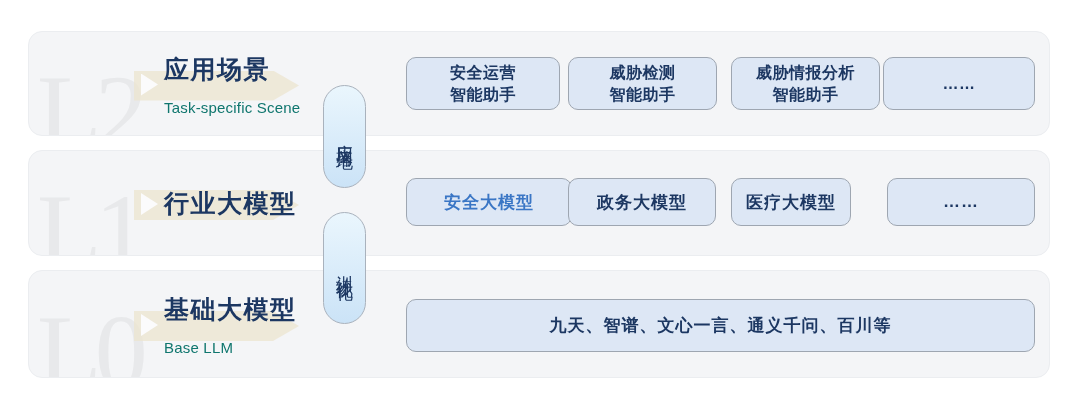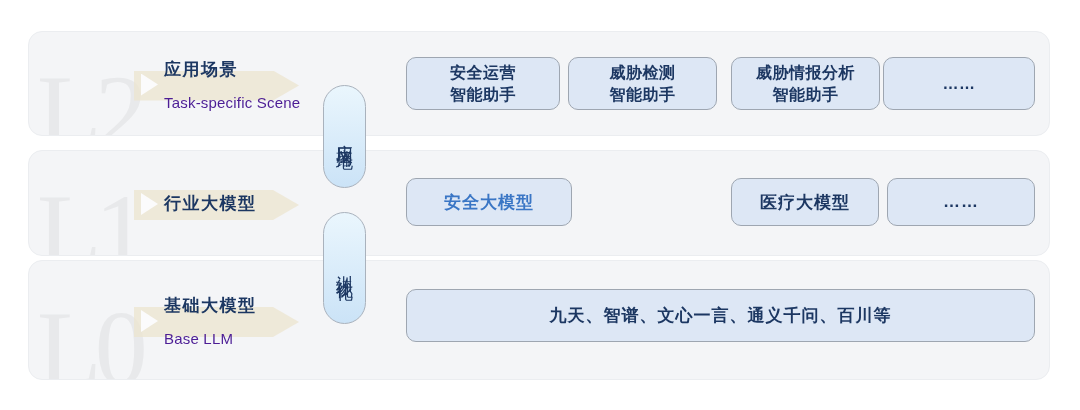--- a/index.html
+++ b/index.html
@@ -8,21 +8,21 @@
     font-family:"Liberation Sans",sans-serif;overflow:hidden;
   }
   
   .layer{
     position:absolute;left:28px;width:1022px;
     background:#f4f5f7;border:1px solid #ebedf0;border-radius:14px;
     overflow:hidden;box-sizing:border-box;
   }
   #layer-l2{top:31px;height:105px;}
   #layer-l1{top:150px;height:106px;}
-  #layer-l0{top:260px;height:120px;padding-left:12px;}
+  #layer-l0{top:270px;height:108px;padding-left:12px;}
 
   .watermark{
     position:absolute;left:8px;top:50%;transform:translateY(-50%);
     font-family:"Liberation Serif","DejaVu Serif",serif;
     font-size:106px;line-height:1;color:#e8e9eb;letter-spacing:-7px;
     z-index:0;user-select:none;margin-top:29px;
   }
 
   .deco-arrow{
     position:absolute;left:105px;top:50%;margin-top:-13px;
@@ -33,42 +33,42 @@
     position:absolute;left:112px;top:50%;margin-top:-10px;
     width:17px;height:22px;background:#fbfbfc;z-index:1;
     clip-path:polygon(0 0, 100% 50%, 0 100%);
   }
 
   .layer-head{
     position:absolute;left:135px;top:50%;transform:translateY(-50%);
     z-index:2;
   }
   .title-zh{
-    font-size:17px;font-weight:700;color:#1c3762;letter-spacing:1.5px;
+    font-size:25px;font-weight:700;color:#1c3762;letter-spacing:1.5px;
   }
   .title-en{
-    font-size:15px;color:#4c1d95;margin-top:13px;letter-spacing:.2px;
+    font-size:15px;color:#0f766e;margin-top:13px;letter-spacing:.2px;
   }
 
   
   .card{
     position:absolute;background:#dde7f5;border:1.5px solid #9ea6b1;
     border-radius:10px;box-sizing:border-box;z-index:2;
     display:flex;flex-direction:column;align-items:center;justify-content:center;
     color:#1c3762;font-weight:600;text-align:center;
   }
   .row1-card{top:25px;height:53px;font-size:16px;line-height:1.32;letter-spacing:.5px;}
   .r1c1{left:377px;width:154px;}
   .r1c2{left:539px;width:149px;}
   .r1c3{left:702px;width:149px;}
   .r1c4{left:854px;width:152px;}
   .row2-card{top:27px;height:48px;font-size:17px;letter-spacing:1px;}
   .r2c1{left:377px;width:166px;}
   .r2c2{left:539px;width:148px;}
-  .r2c3{left:702px;width:148px;}
+  .r2c3{left:702px;width:120px;}
   .r2c4{left:858px;width:148px;}
   .row3-card{left:377px;top:28px;width:629px;height:53px;font-size:17px;letter-spacing:1px;}
   .highlight{color:#3a76c5;}
 
   
   .pill{
     position:absolute;left:323px;width:43px;box-sizing:border-box;
     background:linear-gradient(180deg,#eaf6fd 0%,#cbe3f7 100%);
     border:1px solid #a9b2bd;border-radius:22px;z-index:5;
     display:flex;align-items:center;justify-content:center;
@@ -109,20 +109,23 @@
 <div class="layer" id="layer-l1">
   <div class="watermark">L1</div>
   <div class="deco-arrow"></div>
   <div class="deco-notch"></div>
   <div class="layer-head">
     <div class="title-zh">行业大模型</div>
   </div>
   <div class="card row2-card r2c1 highlight">
     <span>安全大模型</span>
   </div>
+  <div class="card row2-card r2c2">
+    <span>政务大模型</span>
+  </div>
   <div class="card row2-card r2c3">
     <span>医疗大模型</span>
   </div>
   <div class="card row2-card r2c4">
     <span>……</span>
   </div>
 </div>
 
 <div class="layer" id="layer-l0">
   <div class="watermark">L0</div>

